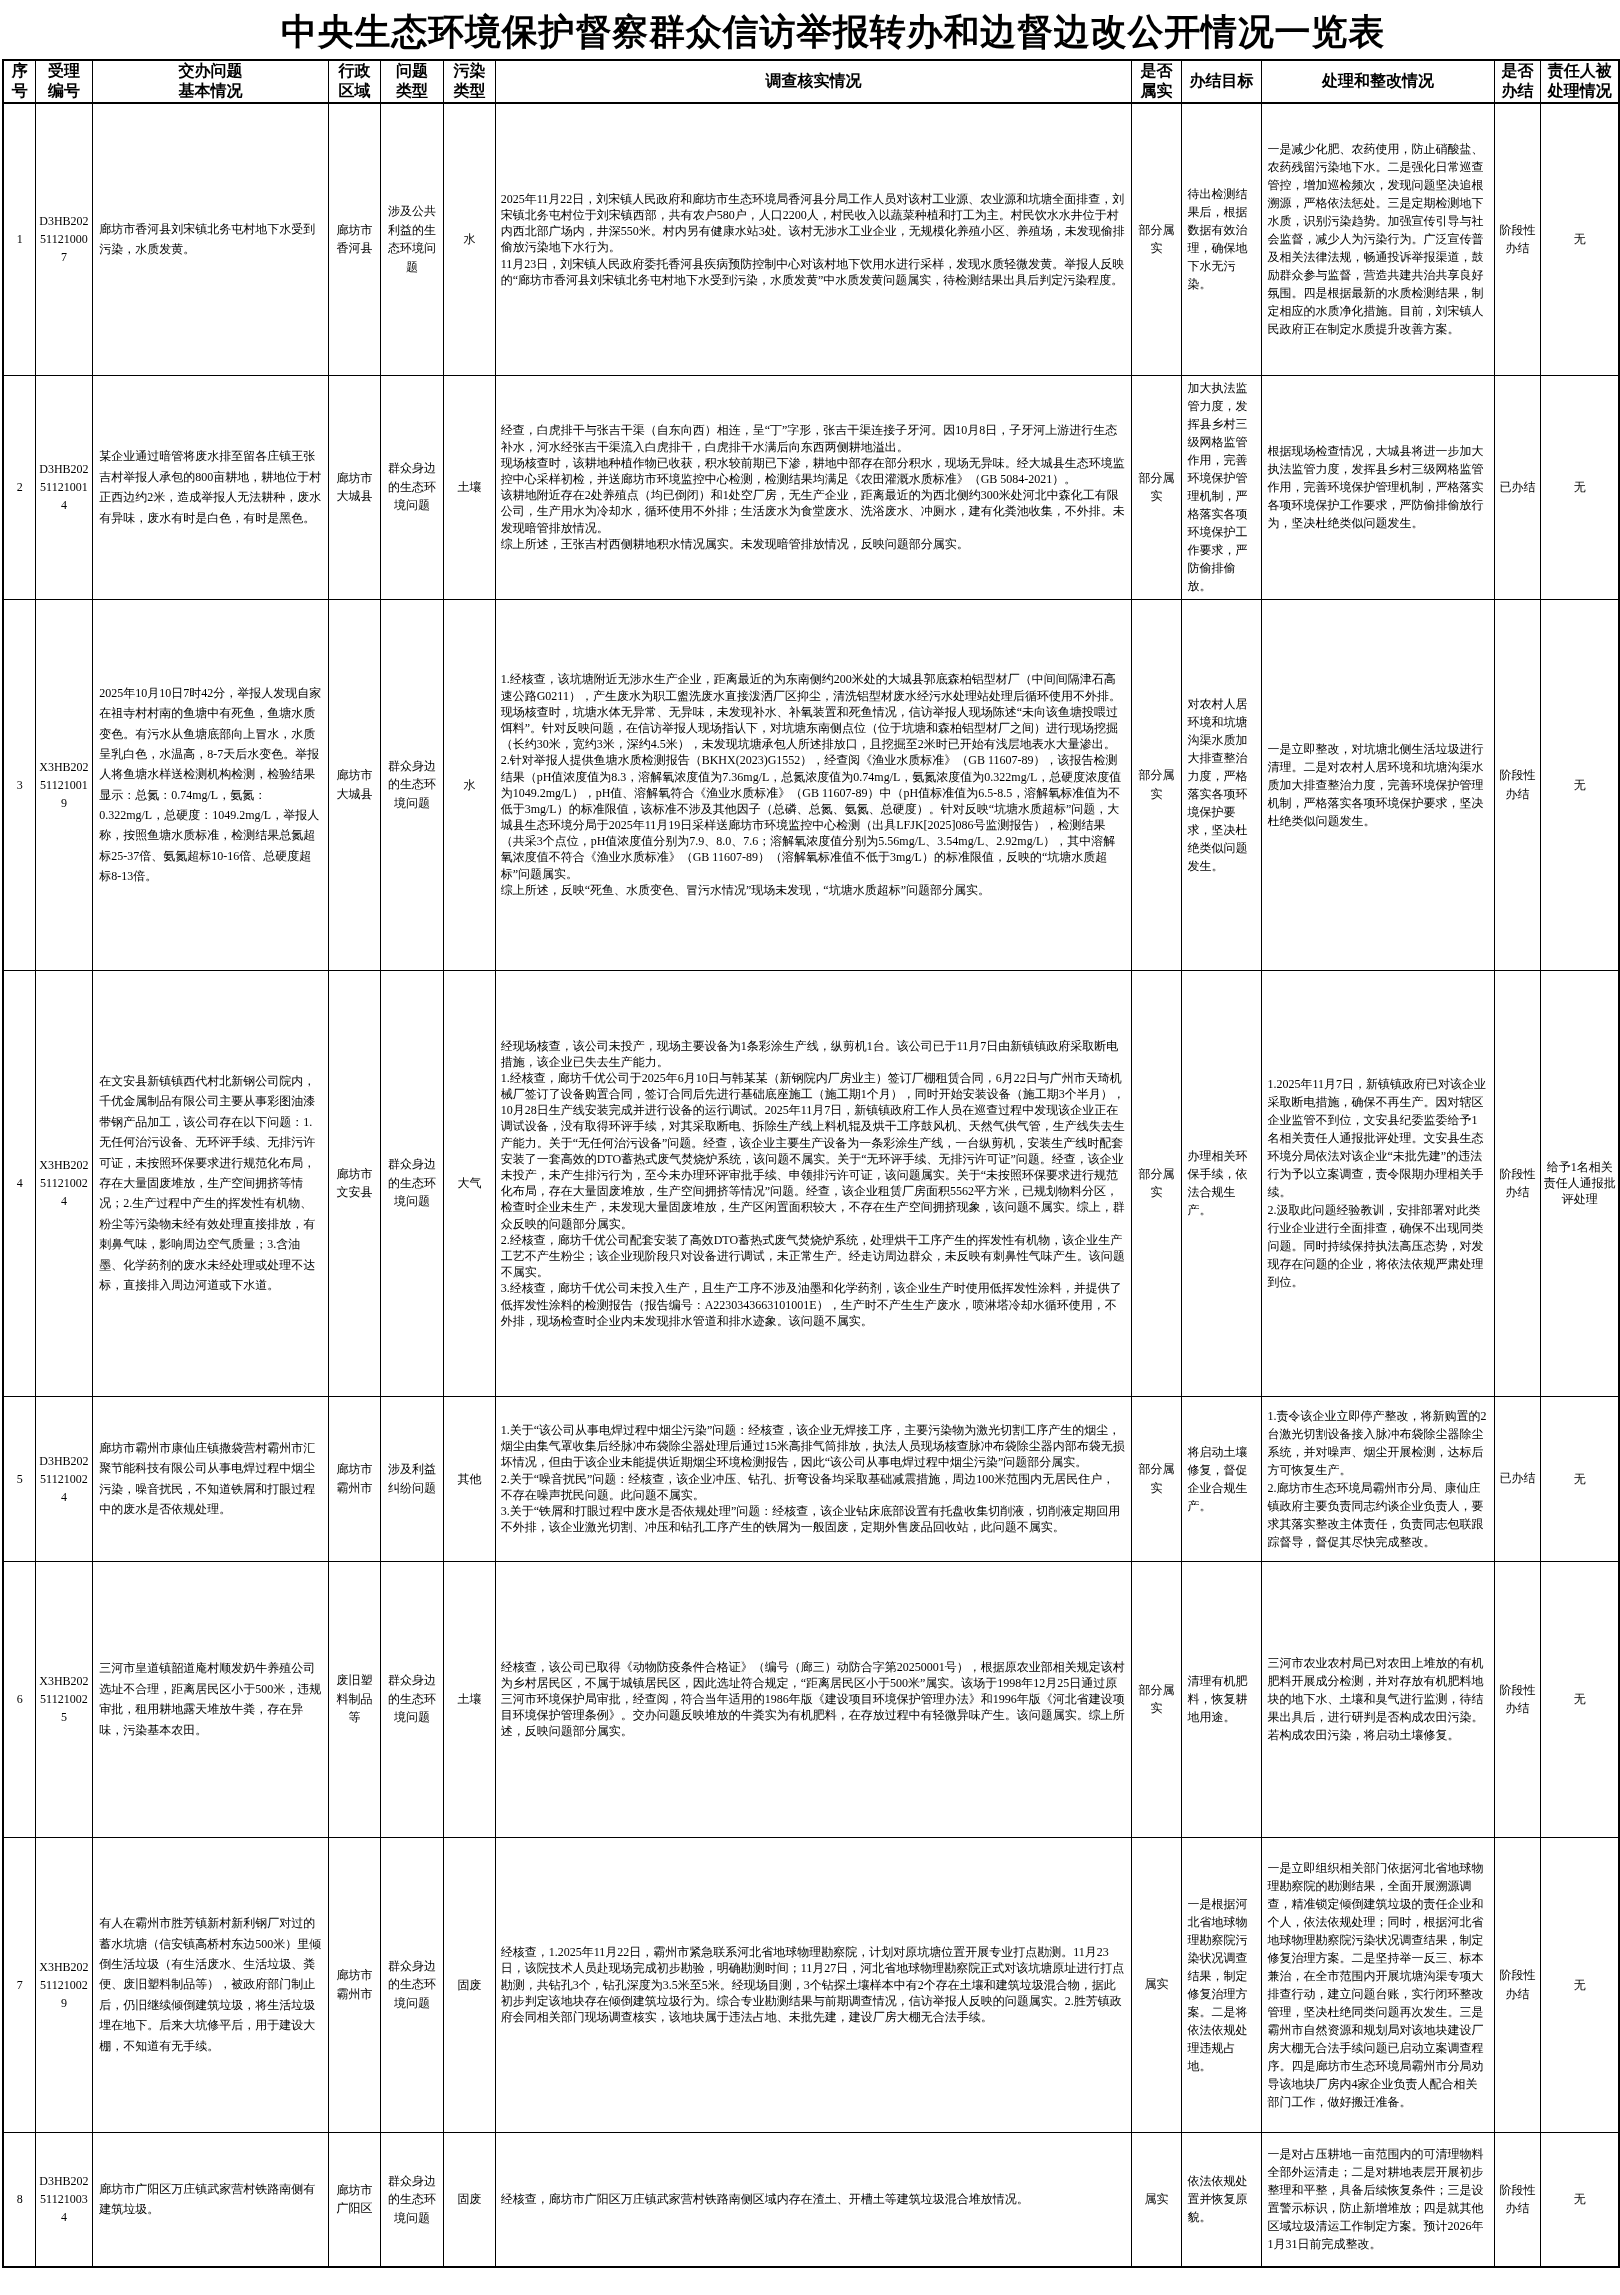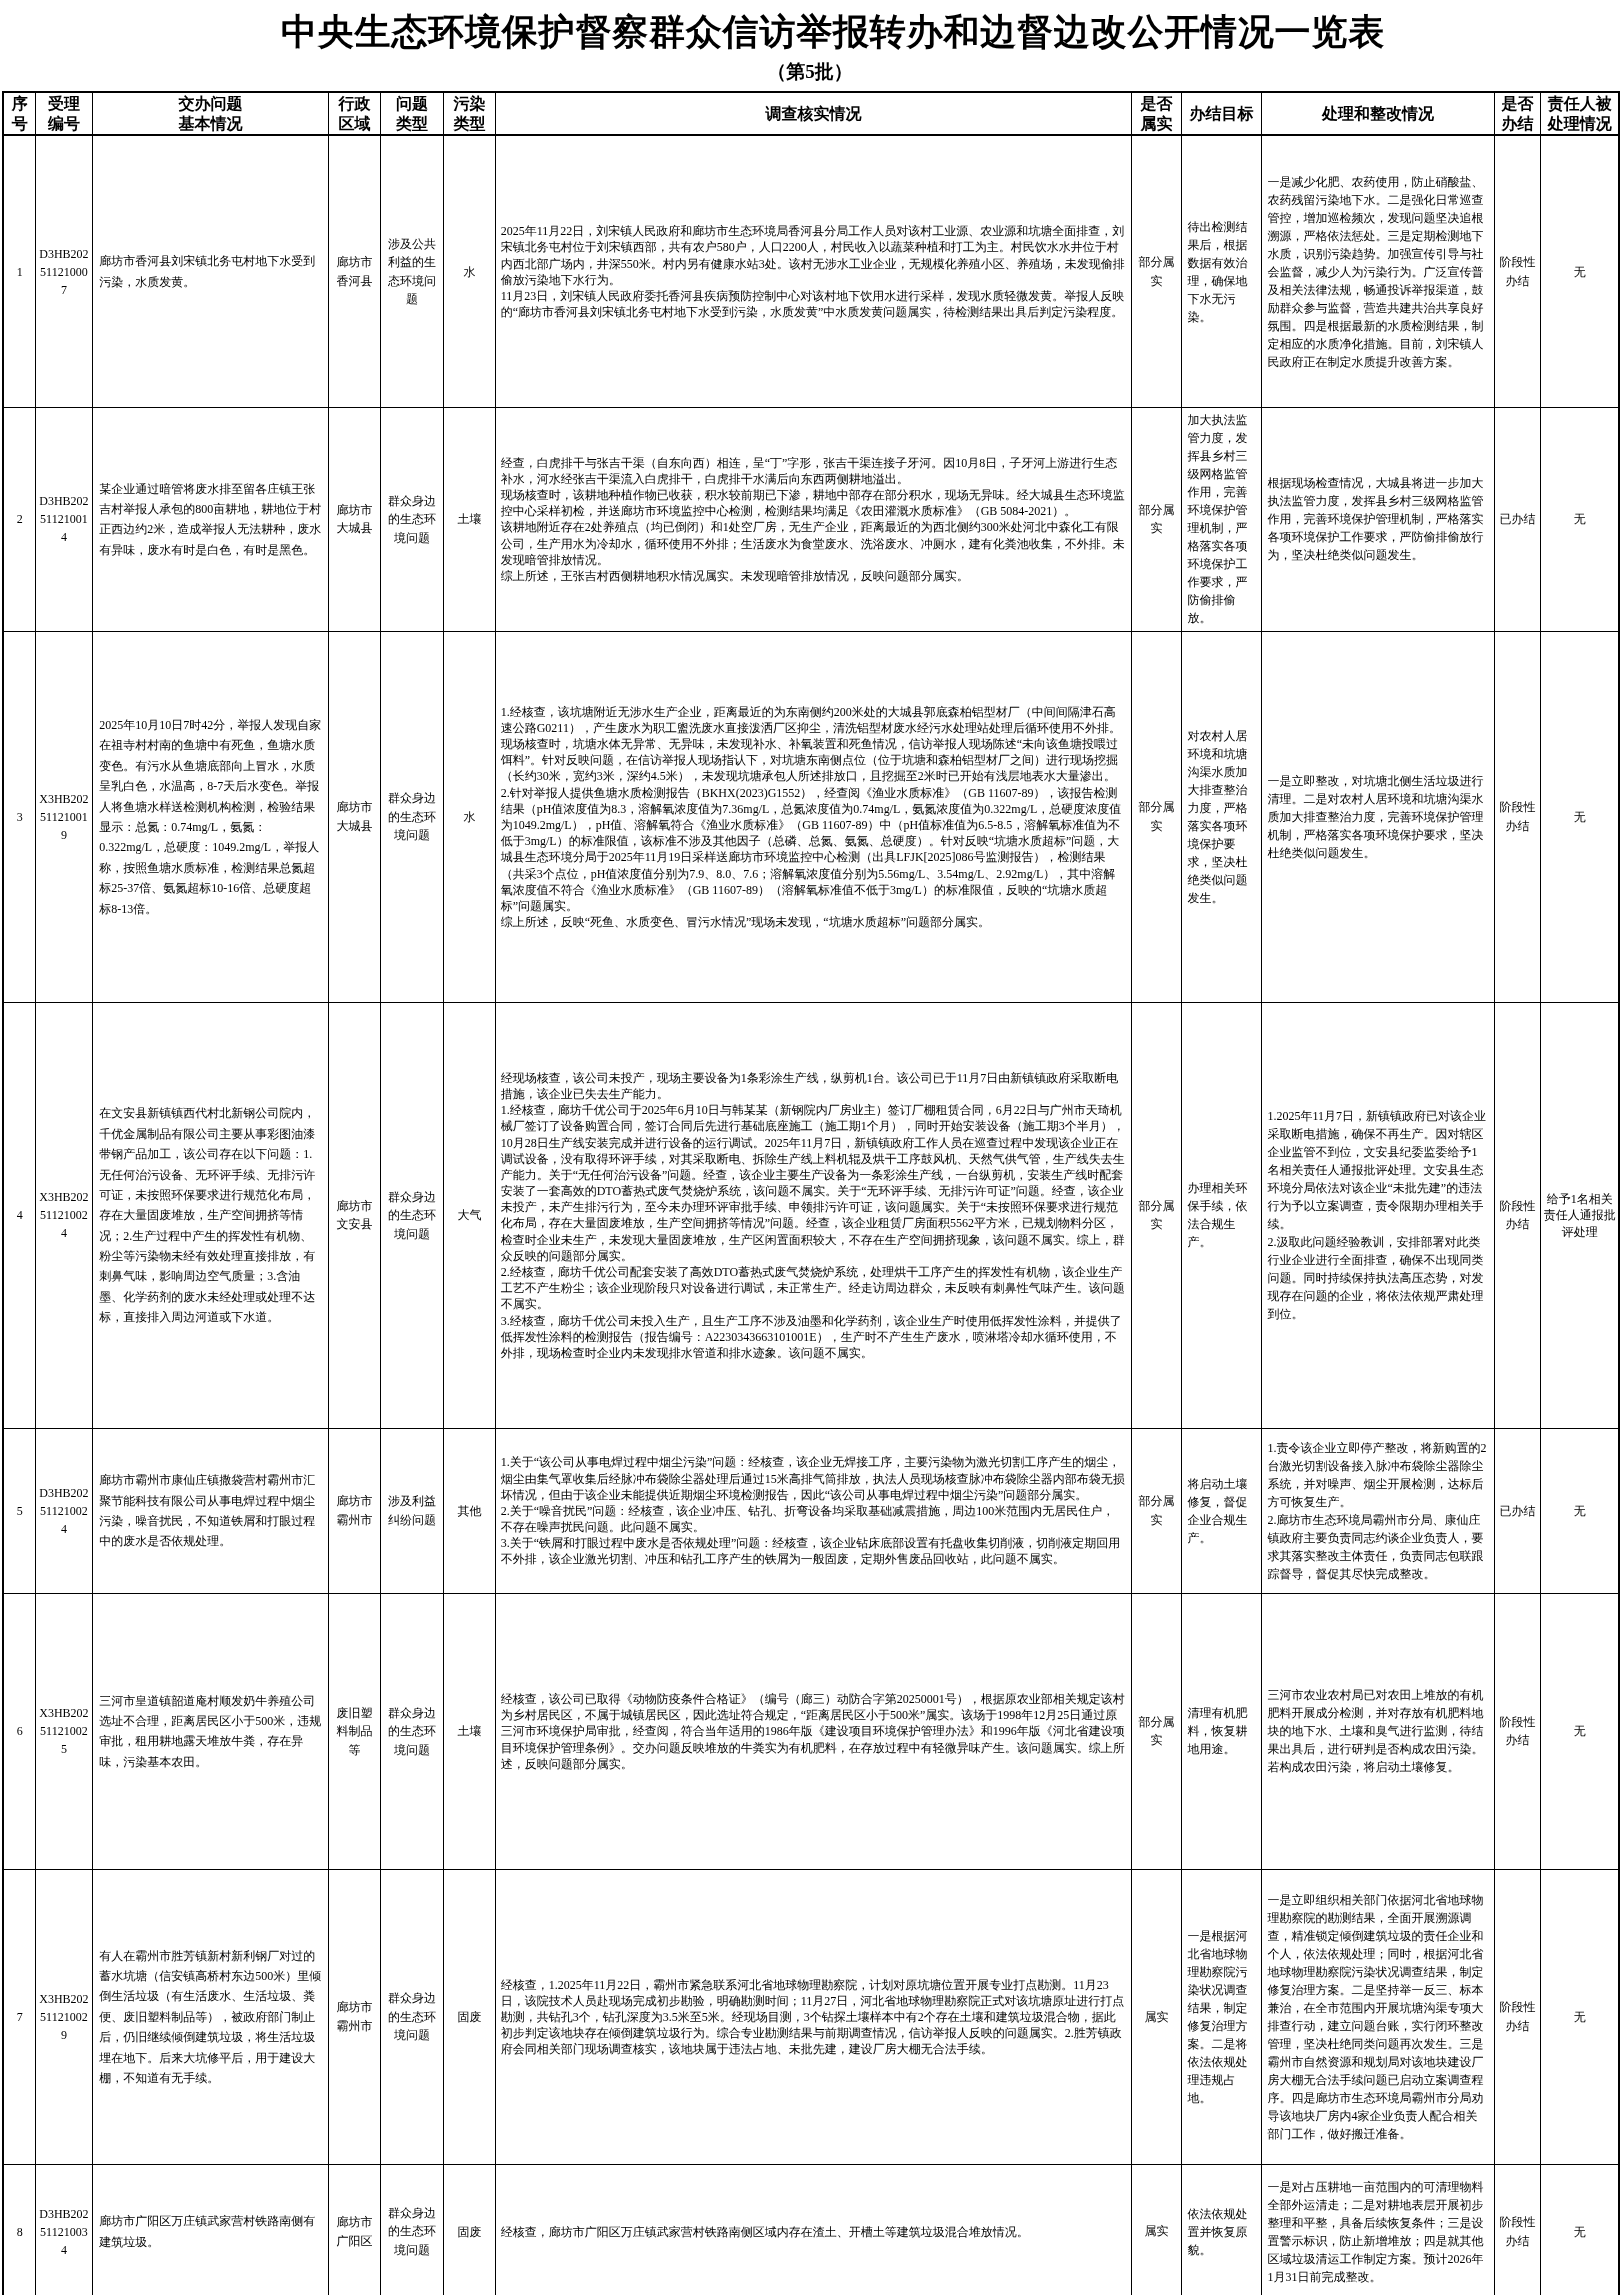--- a/index.html
+++ b/index.html
@@ -21,21 +21,20 @@
   td.col-target { line-height:1.5; padding:2.4px 5.6px; white-space:pre-wrap;margin-left:18px; }
   td.col-investigation, td.col-rectification { white-space:pre-wrap; }
   td.col-rectification { line-height:1.5; padding:2.4px 5.6px; }
   td.col-verified, td.col-status { line-height:1.55; }
 </style>
 </head>
 <body>
 
 <div class="page">
   <div class="title">中央生态环境保护督察群众信访举报转办和边督边改公开情况一览表</div>
-  <div class="subtitle">（第5批）</div>
 
   <table class="report">
     <colgroup>
       <col style="width:32px">
         <col style="width:57px">
         <col style="width:236px">
       <col style="width:52px">
         <col style="width:63px">
         <col style="width:52px">
       <col style="width:636px">

